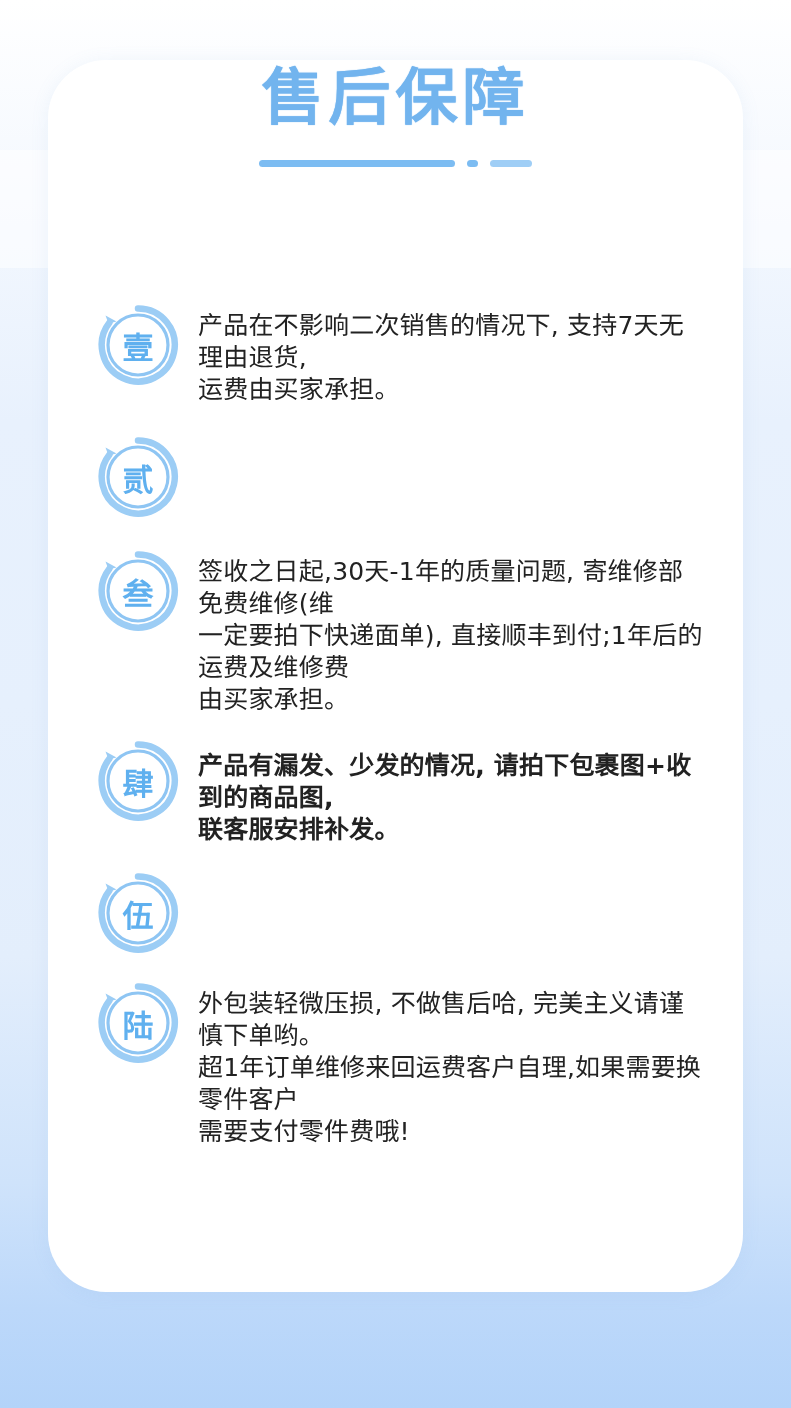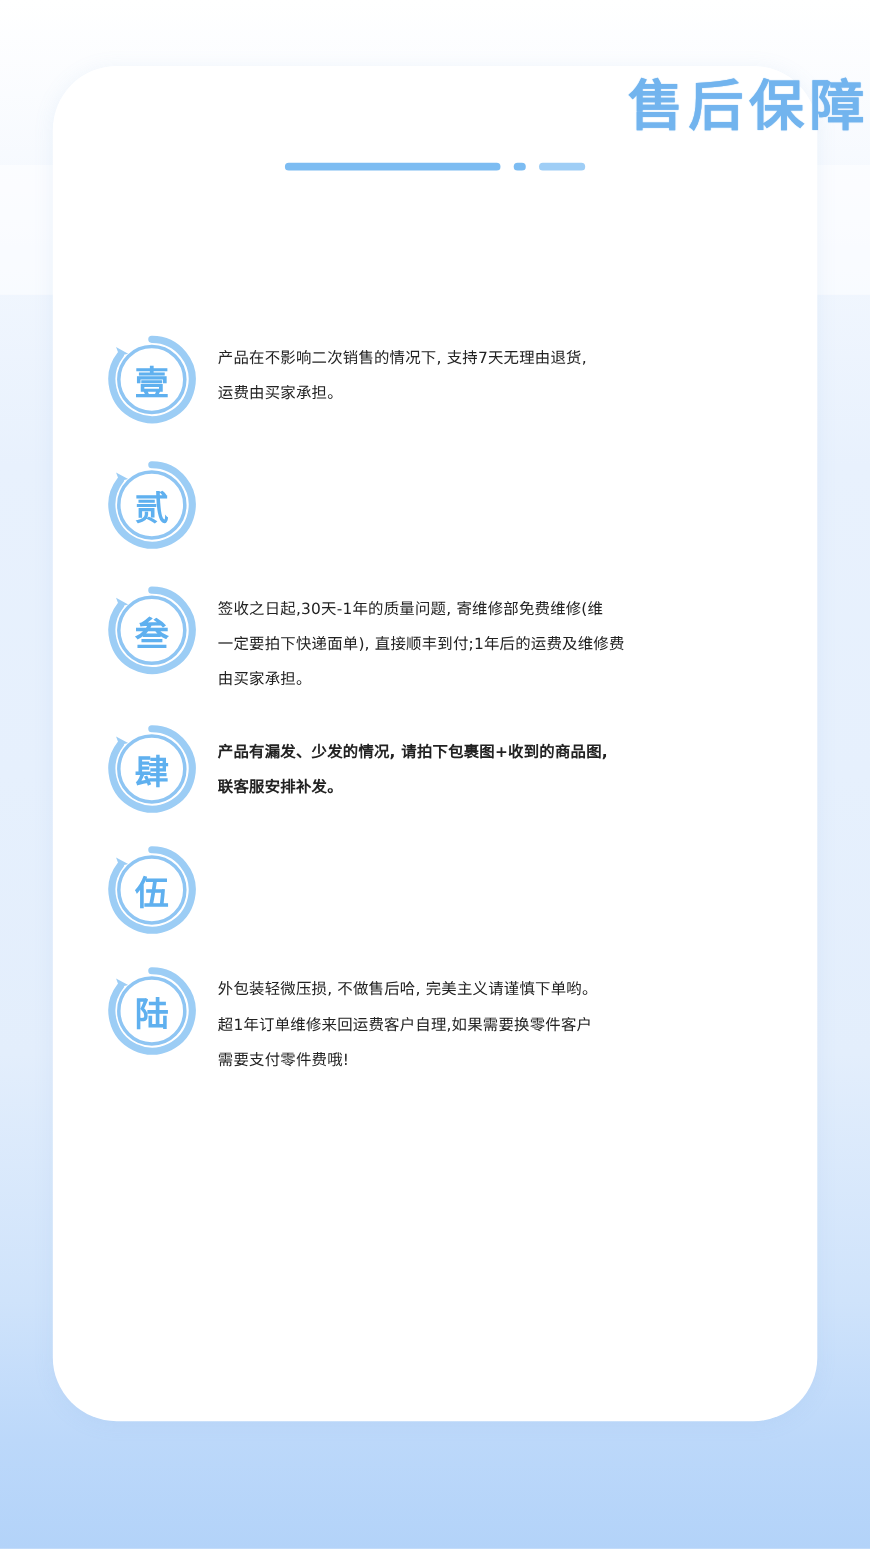--- a/index.html
+++ b/index.html
@@ -54,29 +54,28 @@
 
   
   .title-wrap {
     position: absolute;
     left: 0;
     right: 0;
     top: 72px;
     text-align: center;
   }
   .title {
-    font-family: Liberation Serif, serif;
-    font-size: 50px;
+    font-family: Liberation Mono, monospace;
+    font-size: 62px;
     font-weight: bold;
     letter-spacing: 5px;
     color: #72b4ee;
     line-height: 1;
     margin: 0;
     text-shadow: 0 0 1px #72b4ee;
-    text-align: right;
   }
   .title-rule {
     margin-top: 26px;
     height: 7px;
     position: relative;
     display: flex;
     justify-content: center;
     align-items: center;
     gap: 12px;
   }
@@ -138,21 +137,21 @@
     font-family: "DejaVu Sans", "Liberation Sans", sans-serif;
     font-size: 31px;
     font-weight: bold;
     color: #5fb0ef;
     letter-spacing: 0;
   }
   .text {
     flex: 1 1 auto;
     padding-left: 17px;
     padding-top: 10px;
-    font-size: 14px;
+    font-size: 25px;
     line-height: 32px;
     color: #222222;
     letter-spacing: 0.2px;
     font-family: "DejaVu Sans", "Liberation Sans", sans-serif;
     white-space: pre-line;
   }
 
   
   .item-1 { margin-bottom: 26px; }
   .item-2 { margin-bottom: 26px; }

